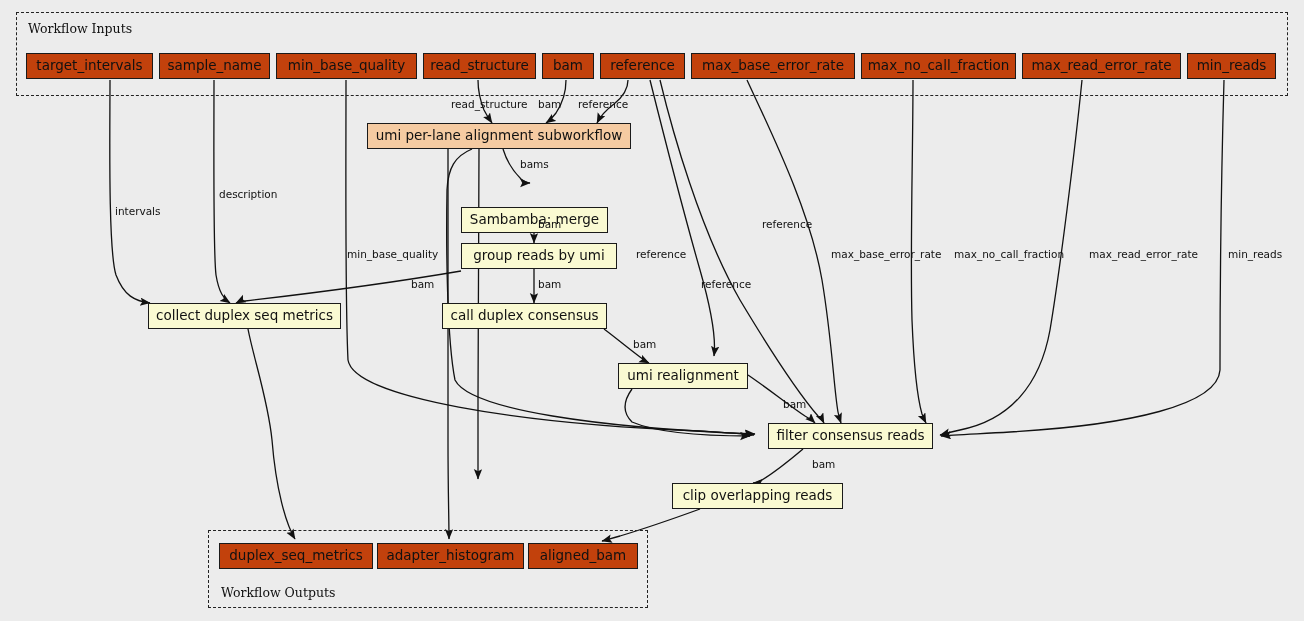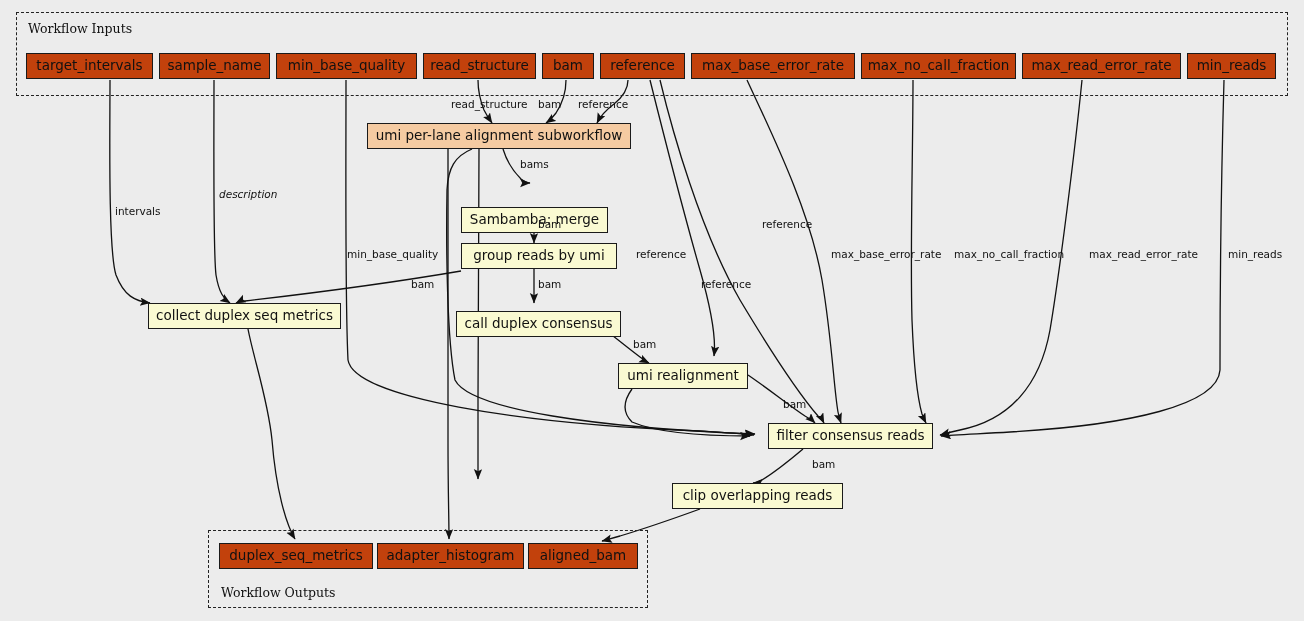--- a/index.html
+++ b/index.html
@@ -161,21 +161,21 @@
   </div>
   <div class="node proc-node" style="left:461px;top:183px;width:147px;margin-top:24px;">
     <span>Sambamba: merge</span>
   </div>
   <div class="node proc-node" style="left:461px;top:243px;width:156px;">
     <span>group reads by umi</span>
   </div>
   <div class="node proc-node" style="left:148px;top:303px;width:193px;">
     <span>collect duplex seq metrics</span>
   </div>
-  <div class="node proc-node" style="left:456px;top:303px;width:165px;margin-top:8px;">
+  <div class="node proc-node" style="left:442px;top:303px;width:165px;">
     <span>call duplex consensus</span>
   </div>
   <div class="node proc-node" style="left:618px;top:363px;width:130px;">
     <span>umi realignment</span>
   </div>
   <div class="node proc-node" style="left:672px;top:483px;width:171px;">
     <span>clip overlapping reads</span>
   </div>
   <div class="node proc-node" style="left:768px;top:423px;width:165px;">
     <span>filter consensus reads</span>
@@ -189,21 +189,21 @@
   </div>
   <div class="node io-node" style="left:528px;top:543px;width:110px;">
     <span>aligned_bam</span>
   </div>
 
   <div class="elabel" style="left:451px;top:99px;">read_structure</div>
   <div class="elabel" style="left:538px;top:99px;">bam</div>
   <div class="elabel" style="left:578px;top:99px;">reference</div>
   <div class="elabel" style="left:520px;top:159px;">bams</div>
   <div class="elabel" style="left:115px;top:206px;">intervals</div>
-  <div class="elabel" style="left:219px;top:189px;font-style:italic;">description</div>
+  <div class="elabel" style="left:219px;top:189px;">description</div>
   <div class="elabel" style="left:538px;top:219px;">bam</div>
   <div class="elabel" style="left:762px;top:219px;">reference</div>
   <div class="elabel" style="left:347px;top:249px;">min_base_quality</div>
   <div class="elabel" style="left:636px;top:249px;">reference</div>
   <div class="elabel" style="left:831px;top:249px;">max_base_error_rate</div>
   <div class="elabel" style="left:954px;top:249px;">max_no_call_fraction</div>
   <div class="elabel" style="left:1089px;top:249px;">max_read_error_rate</div>
   <div class="elabel" style="left:1228px;top:249px;">min_reads</div>
   <div class="elabel" style="left:411px;top:279px;">bam</div>
   <div class="elabel" style="left:538px;top:279px;">bam</div>

